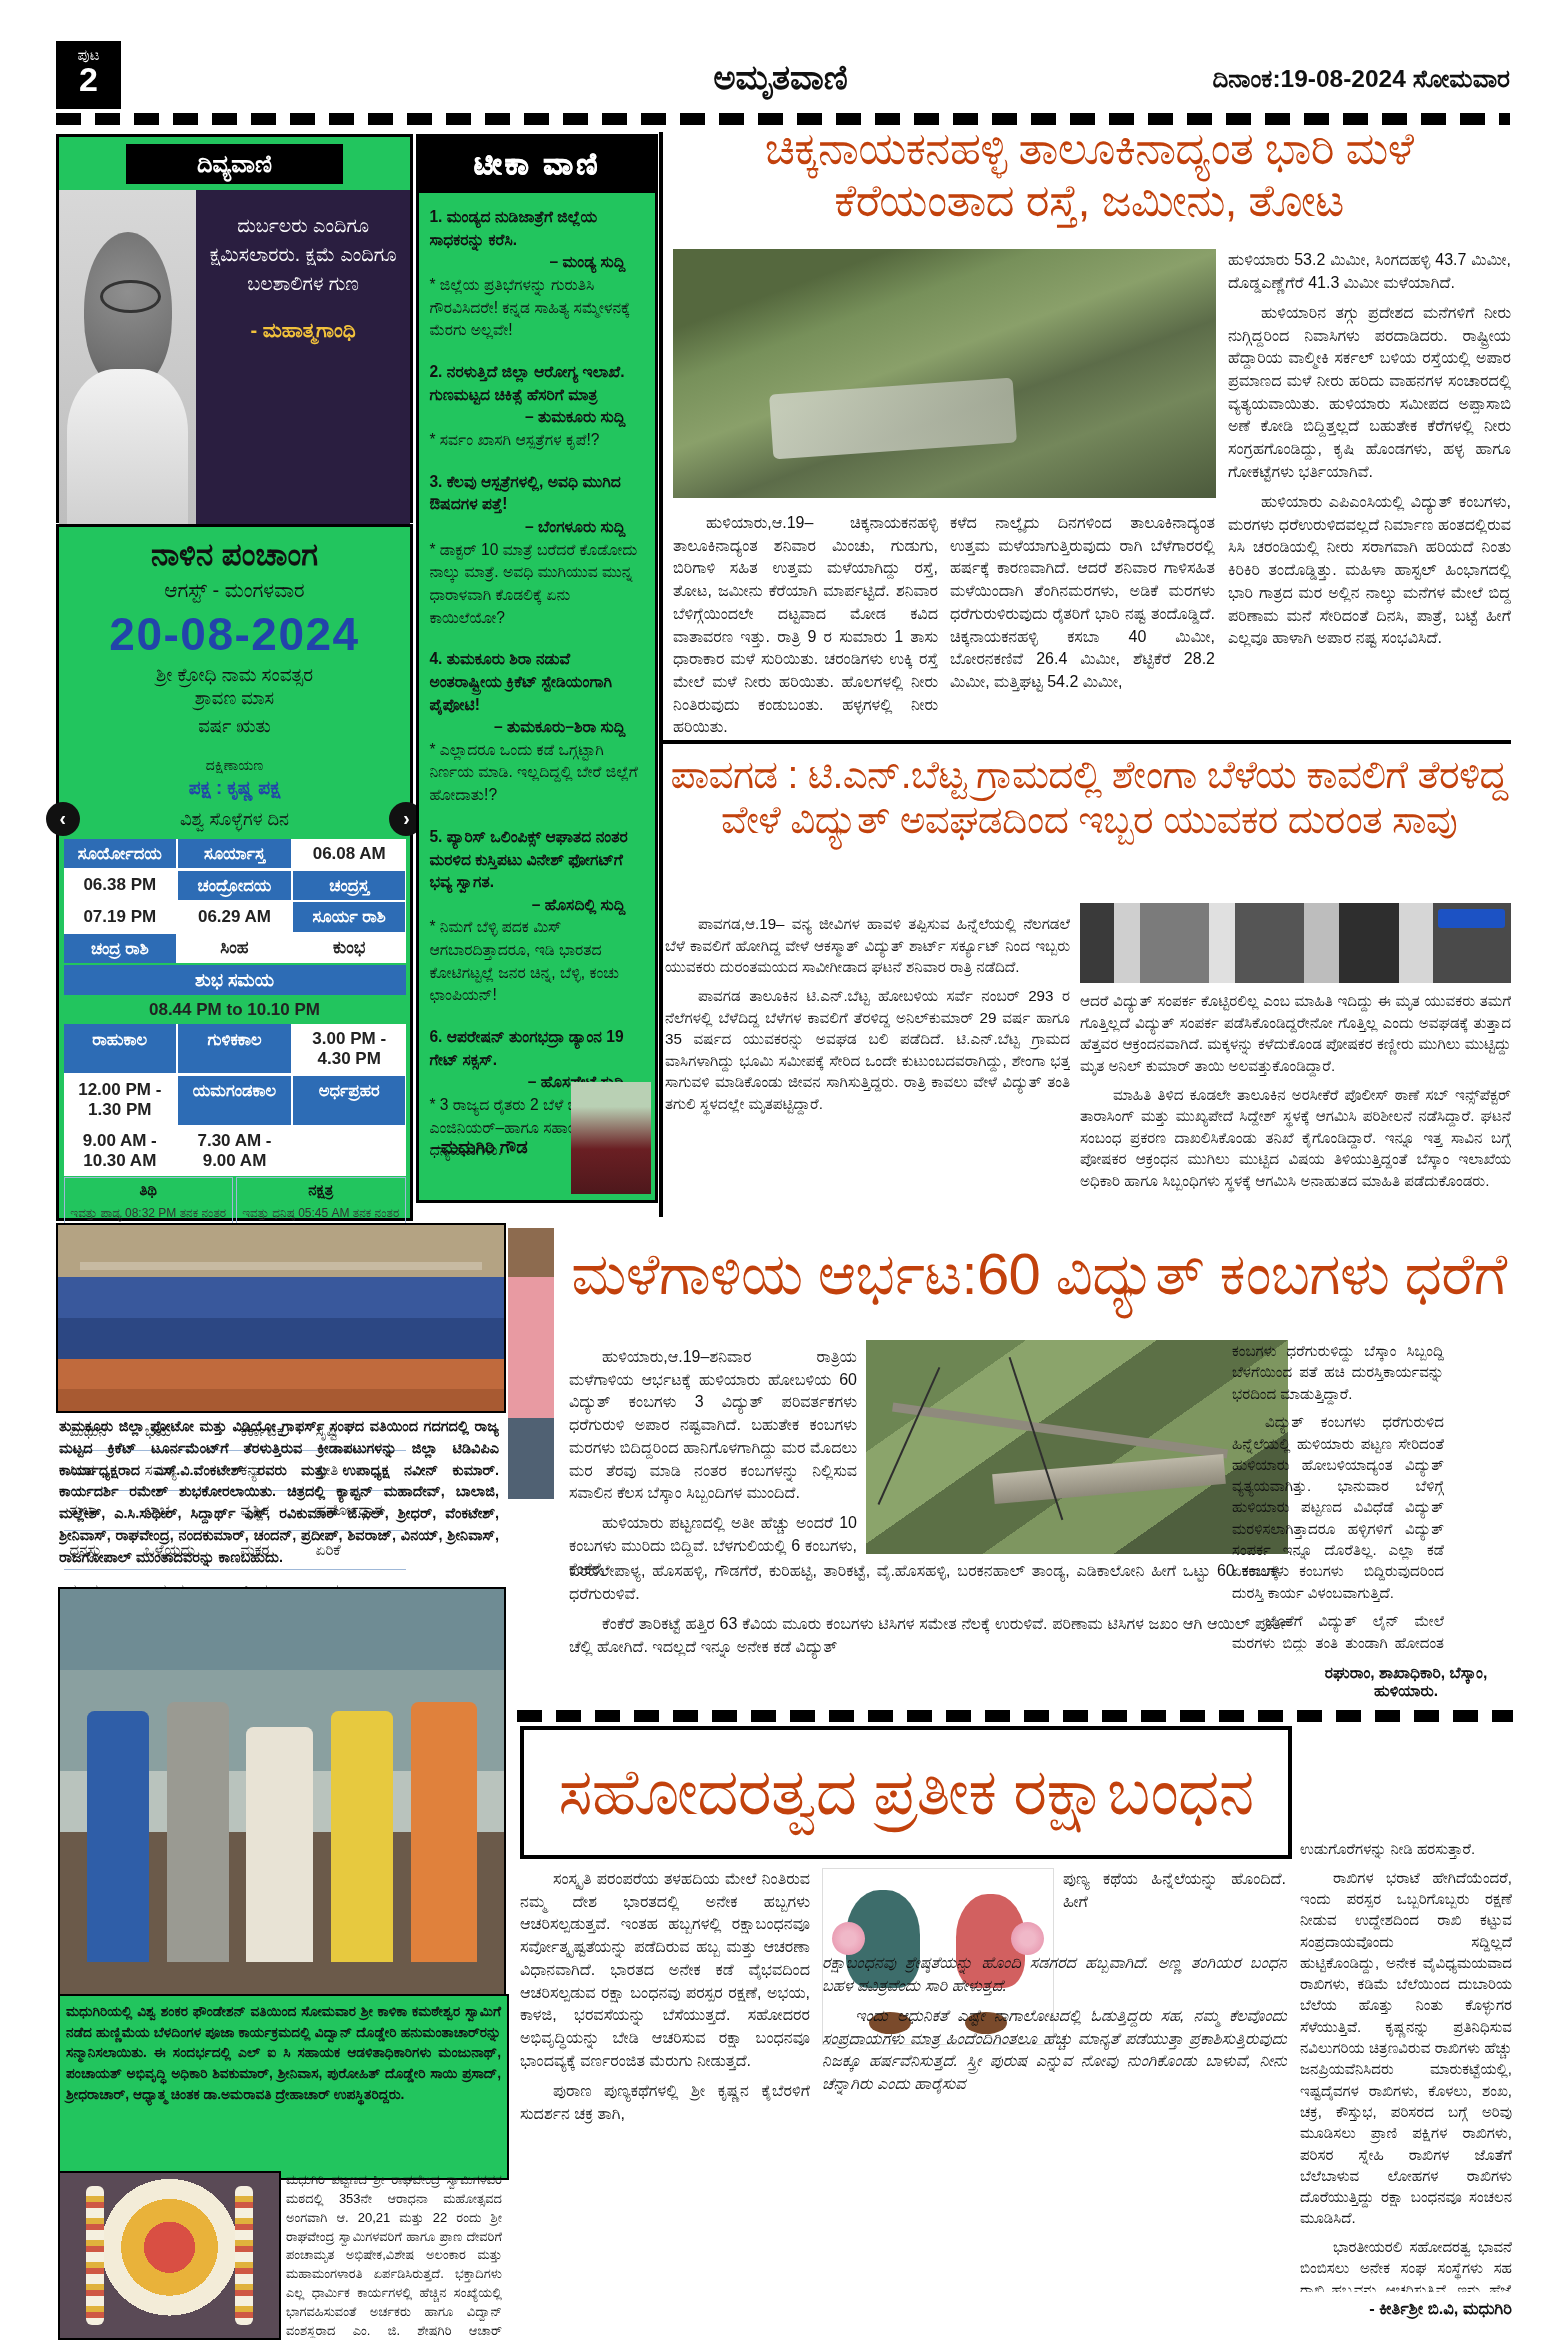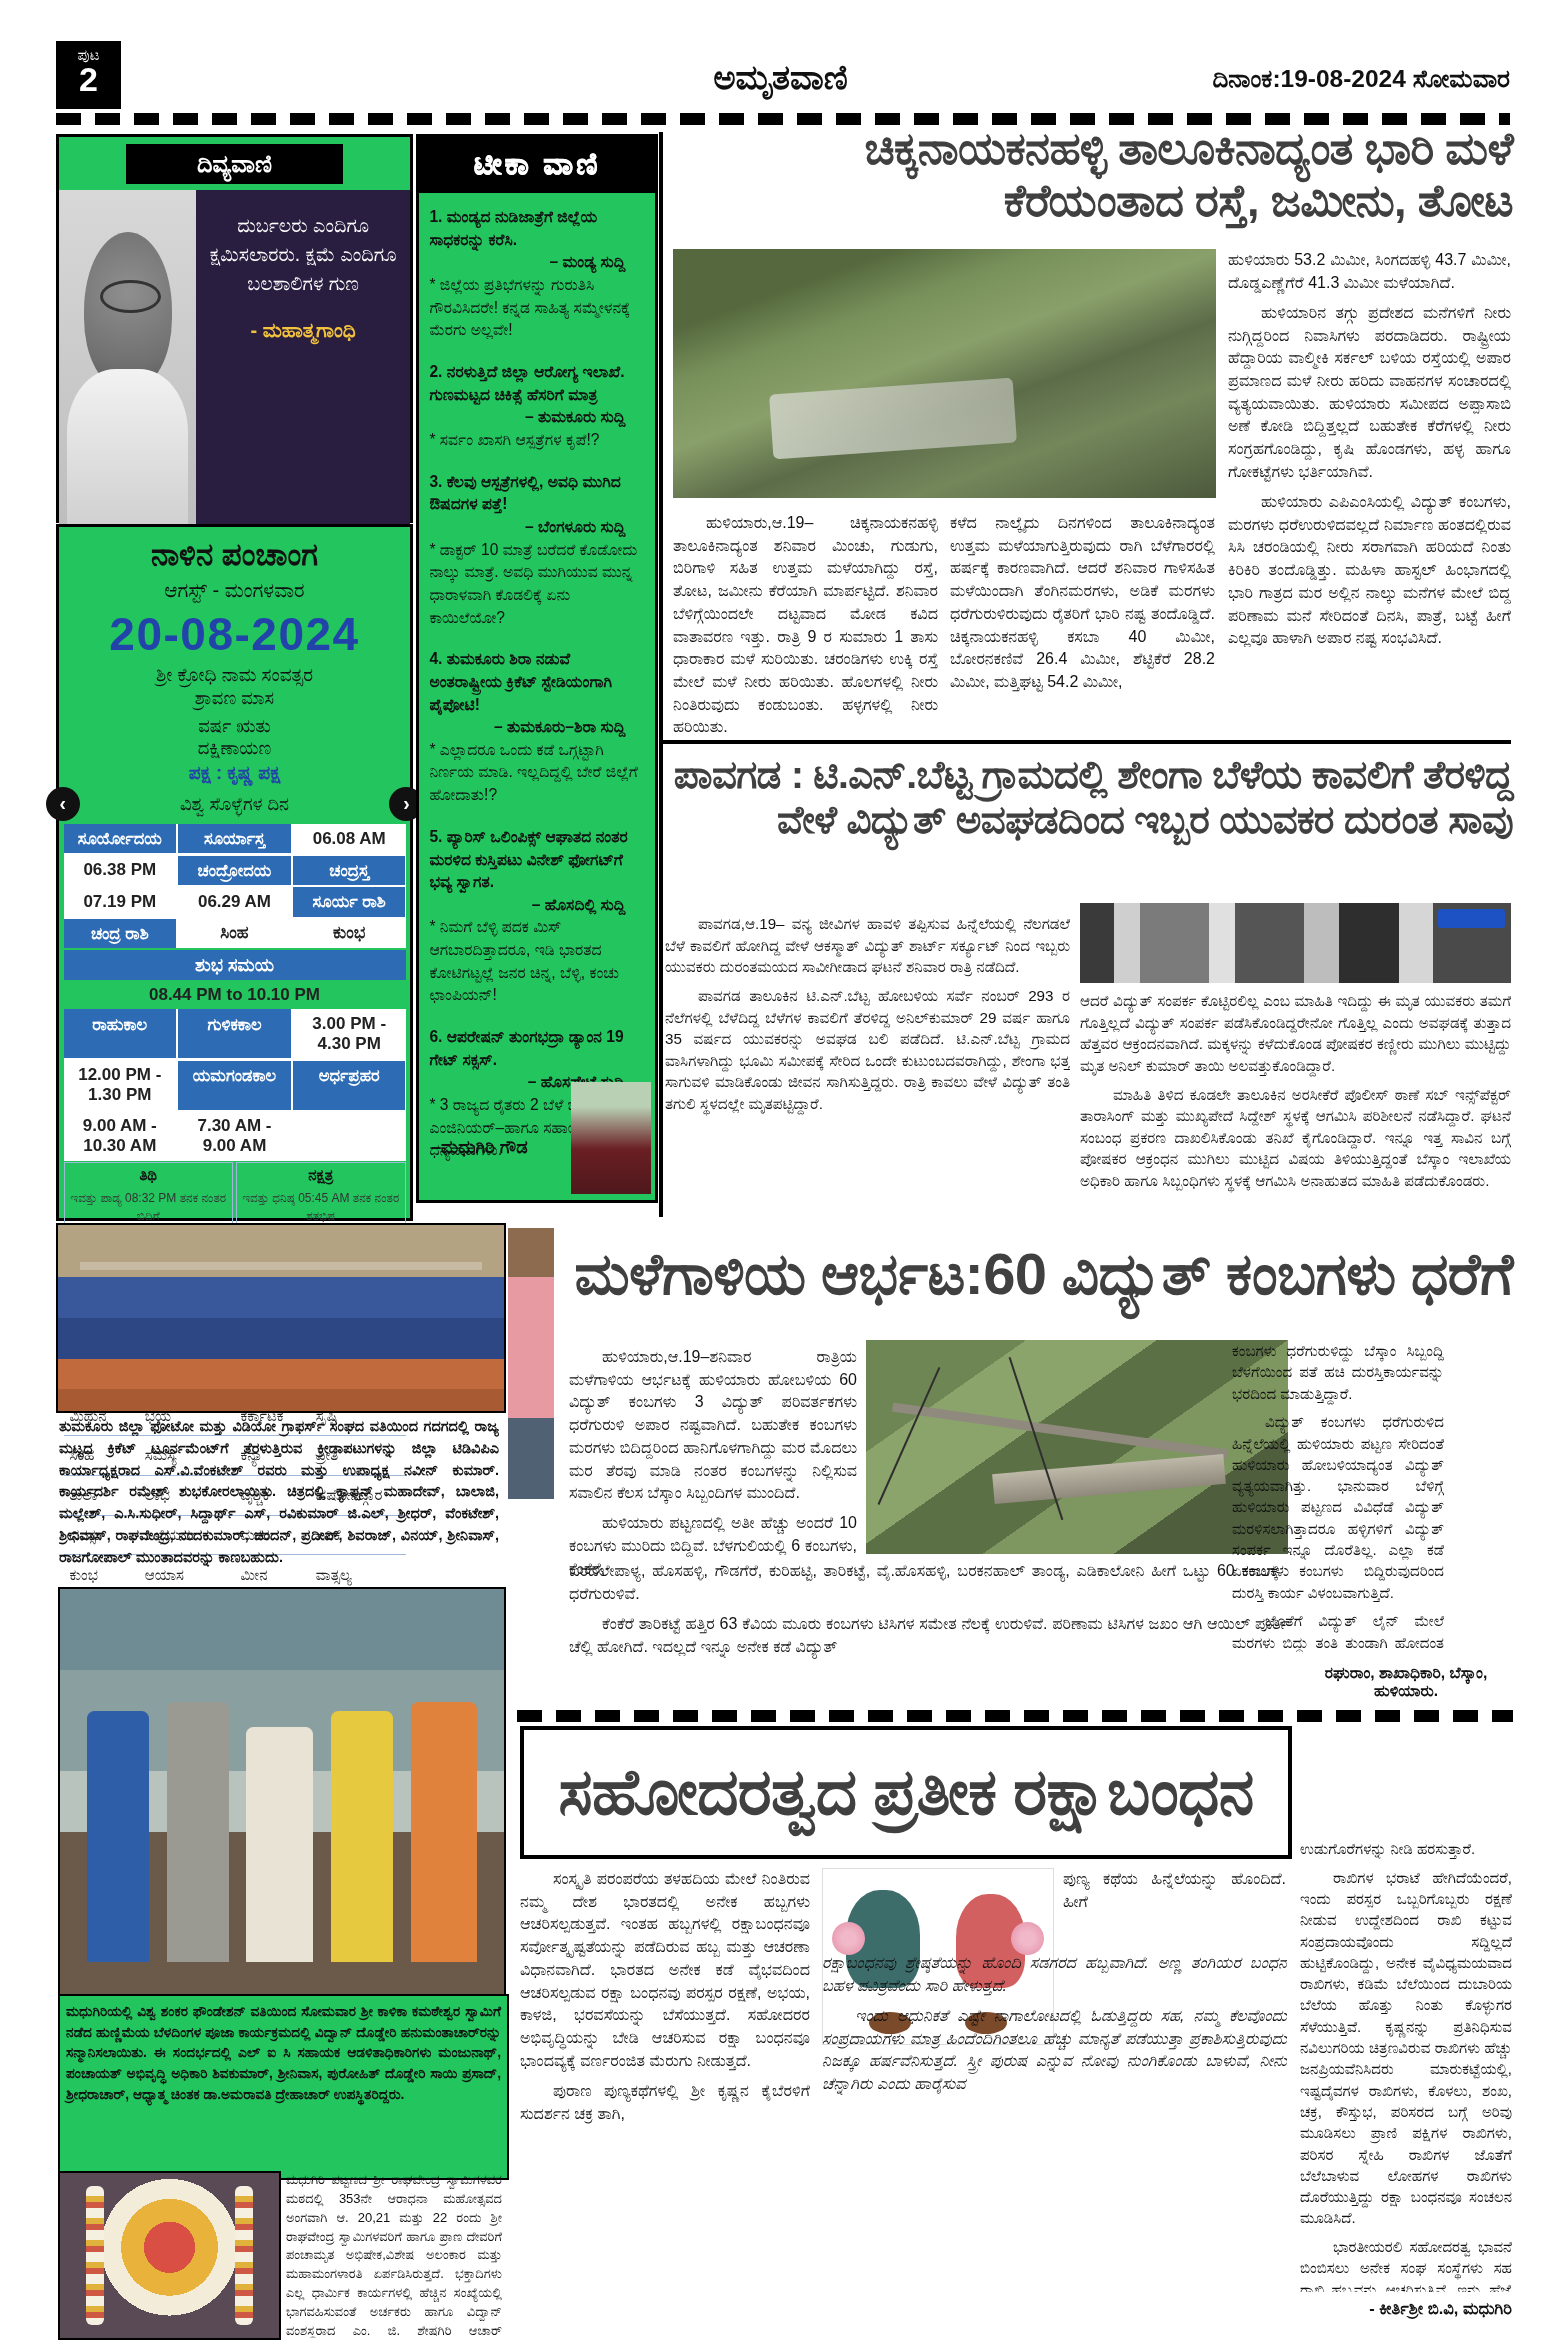--- a/index.html
+++ b/index.html
@@ -16,21 +16,21 @@
   .boxed{border:3px solid #000;background:#22c55e;}
   
   .pan-h{background:#2d6cb5;color:#fff;font-weight:bold;text-align:center;}
   .pan-grid{display:grid;grid-template-columns:1fr 1fr 1fr;gap:2.2px;background:#fff;}
   .pan-cell{padding:5.2px 3px;font-size:16.4px;text-align:center;}
   .pan-val{font-size:17px;font-weight:bold;color:#222;text-align:center;padding:4.5px 1.5px;}
   .pan-small{font-size:12px;text-align:center;color:#333;padding:3px 4.5px;line-height:1.45;}
   .zo-row{display:grid;grid-template-columns:1.1fr 1.4fr 1.1fr 1.4fr;border-top:1.5px solid #9fb8d8;}
   .zo-cell{font-size:15px;padding:10.4px 6px;color:#222;}
   
-  .hl{font-weight:bold;color:#404040;line-height:1.16;letter-spacing:-0.7px;text-align:right;}
+  .hl{font-weight:normal;color:#c2410c;line-height:1.16;letter-spacing:-0.7px;}
   .artbody{font-size:16px;line-height:1.42;}
   .artbody p{margin:0 0 7.4px 0;text-indent:33px;}
   .cap{font-size:14.5px;line-height:1.5;font-weight:bold;}
   
   .tv-item{margin:0 10.4px 19.3px 10.4px;font-size:15.6px;line-height:1.45;}
   .tv-src{text-align:right;font-weight:bold;padding-right:19.3px;}
   .photo{background:#888;}
   .navc{width:34px;height:34px;border-radius:50%;background:#111;color:#fff;font-size:19.3px;
         display:flex;align-items:center;justify-content:center;font-weight:bold;cursor:pointer;}
 </style>
@@ -64,21 +64,21 @@
     </div>
   </div>
 
   <div class="abs boxed" style="left:56px;top:524px;width:351px;height:691px;">
     <div class="ctr b" style="font-size:31px;margin-top:10.4px;">ನಾಳಿನ ಪಂಚಾಂಗ</div>
     <div class="ctr" style="font-size:20px;margin-top:6px;">ಆಗಸ್ಟ್ - ಮಂಗಳವಾರ</div>
     <div class="ctr b" style="font-size:46px;color:#2244aa;margin-top:4.5px;letter-spacing:1.5px;">20-08-2024</div>
     <div class="ctr" style="font-size:18.6px;margin-top:3px;">ಶ್ರೀ ಕ್ರೋಧಿ ನಾಮ ಸಂವತ್ಸರ</div>
     <div class="ctr" style="font-size:18px;margin-top:2.2px;">ಶ್ರಾವಣ ಮಾಸ</div>
     <div class="ctr" style="font-size:18px;margin-top:7px;">ವರ್ಷ ಋತು</div>
-    <div class="ctr" style="font-size:18px;margin-top:1px;">ದಕ್ಷಿಣಾಯಣ</div>
+    <div class="ctr" style="font-size:14px;margin-top:20px;">ದಕ್ಷಿಣಾಯಣ</div>
     <div class="ctr b" style="font-size:18.6px;color:#2244aa;margin-top:3px;">ಪಕ್ಷ : ಕೃಷ್ಣ ಪಕ್ಷ</div>
     <div style="position:relative;height:34px;margin-top:3px;">
       <div class="navc" style="position:absolute;left:-13.4px;top:0;">‹</div>
       <div class="navc" style="position:absolute;right:-13.4px;top:0;">›</div>
       <div class="ctr" style="font-size:18px;padding-top:7.4px;">ವಿಶ್ವ ಸೊಳ್ಳೆಗಳ ದಿನ</div>
     </div>
     <div class="pan-grid" style="margin:3px 4.5px 0 4.5px;">
       <div class="pan-h pan-cell">ಸೂರ್ಯೋದಯ</div>
       <div class="pan-h pan-cell">ಸೂರ್ಯಾಸ್ತ</div>
       <div class="pan-val">06.08 AM</div>

